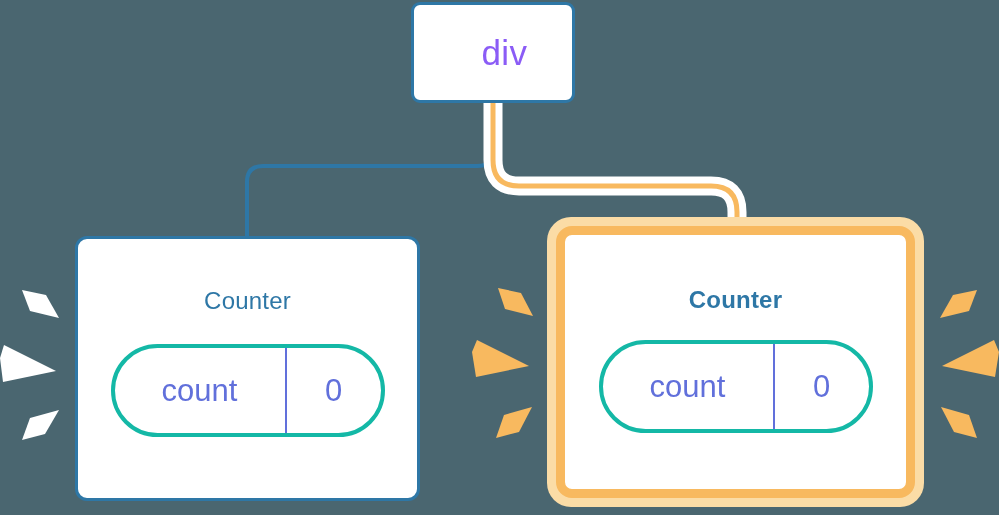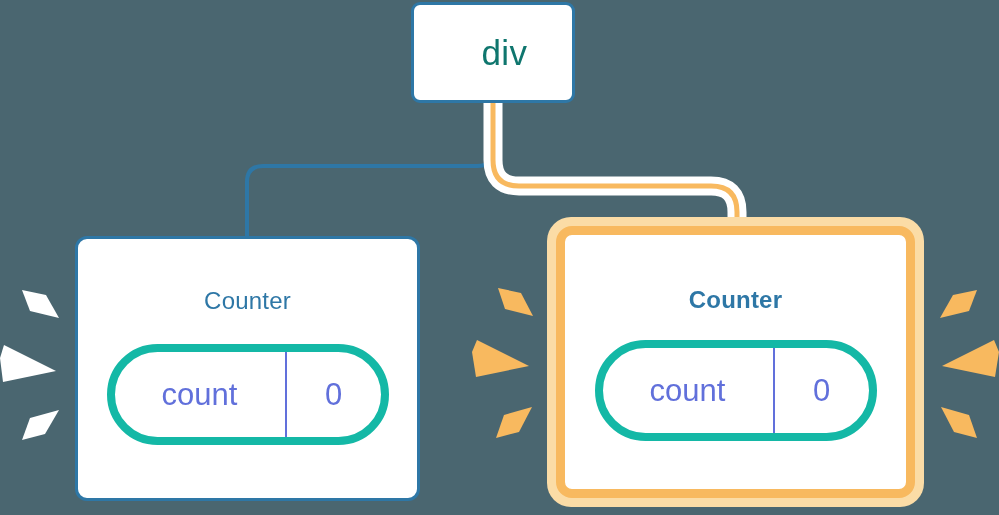--- a/index.html
+++ b/index.html
@@ -49,21 +49,21 @@
     top: 2px;
     width: 164px;
     height: 101px;
     border: 3px solid #2e77a6;
     border-radius: 9px;
     justify-content: center;
     z-index: 6;
   }
   .div-label {
     font-size: 35px;
-    color: #0f766e;
+    color: #8b5cf6;
     line-height: 1;
     letter-spacing: .5px;
     margin-left: 23px;
   }
 
   .node-counter-left {
     left: 75px;
     top: 236px;
     width: 345px;
     height: 265px;
@@ -101,21 +101,21 @@
     line-height: 1;
     letter-spacing: .2px;
   }
   .node-counter-left .counter-title { margin-top: 50px; font-weight: 400; }
   .node-counter-right .counter-title { margin-top: 53px; font-weight: 700; }
 
   
   .pill {
     display: flex;
     align-items: stretch;
-    border: 8px solid #14b8a6;
+    border: 4px solid #14b8a6;
     border-radius: 999px;
     overflow: hidden;
     background: #ffffff;
   }
   .node-counter-left .pill  { margin-top: 31px; width: 266px; height: 85px; }
   .node-counter-right .pill { margin-top: 28px; width: 266px; height: 85px; }
 
   .pill-key, .pill-val {
     display: flex;
     align-items: center;

